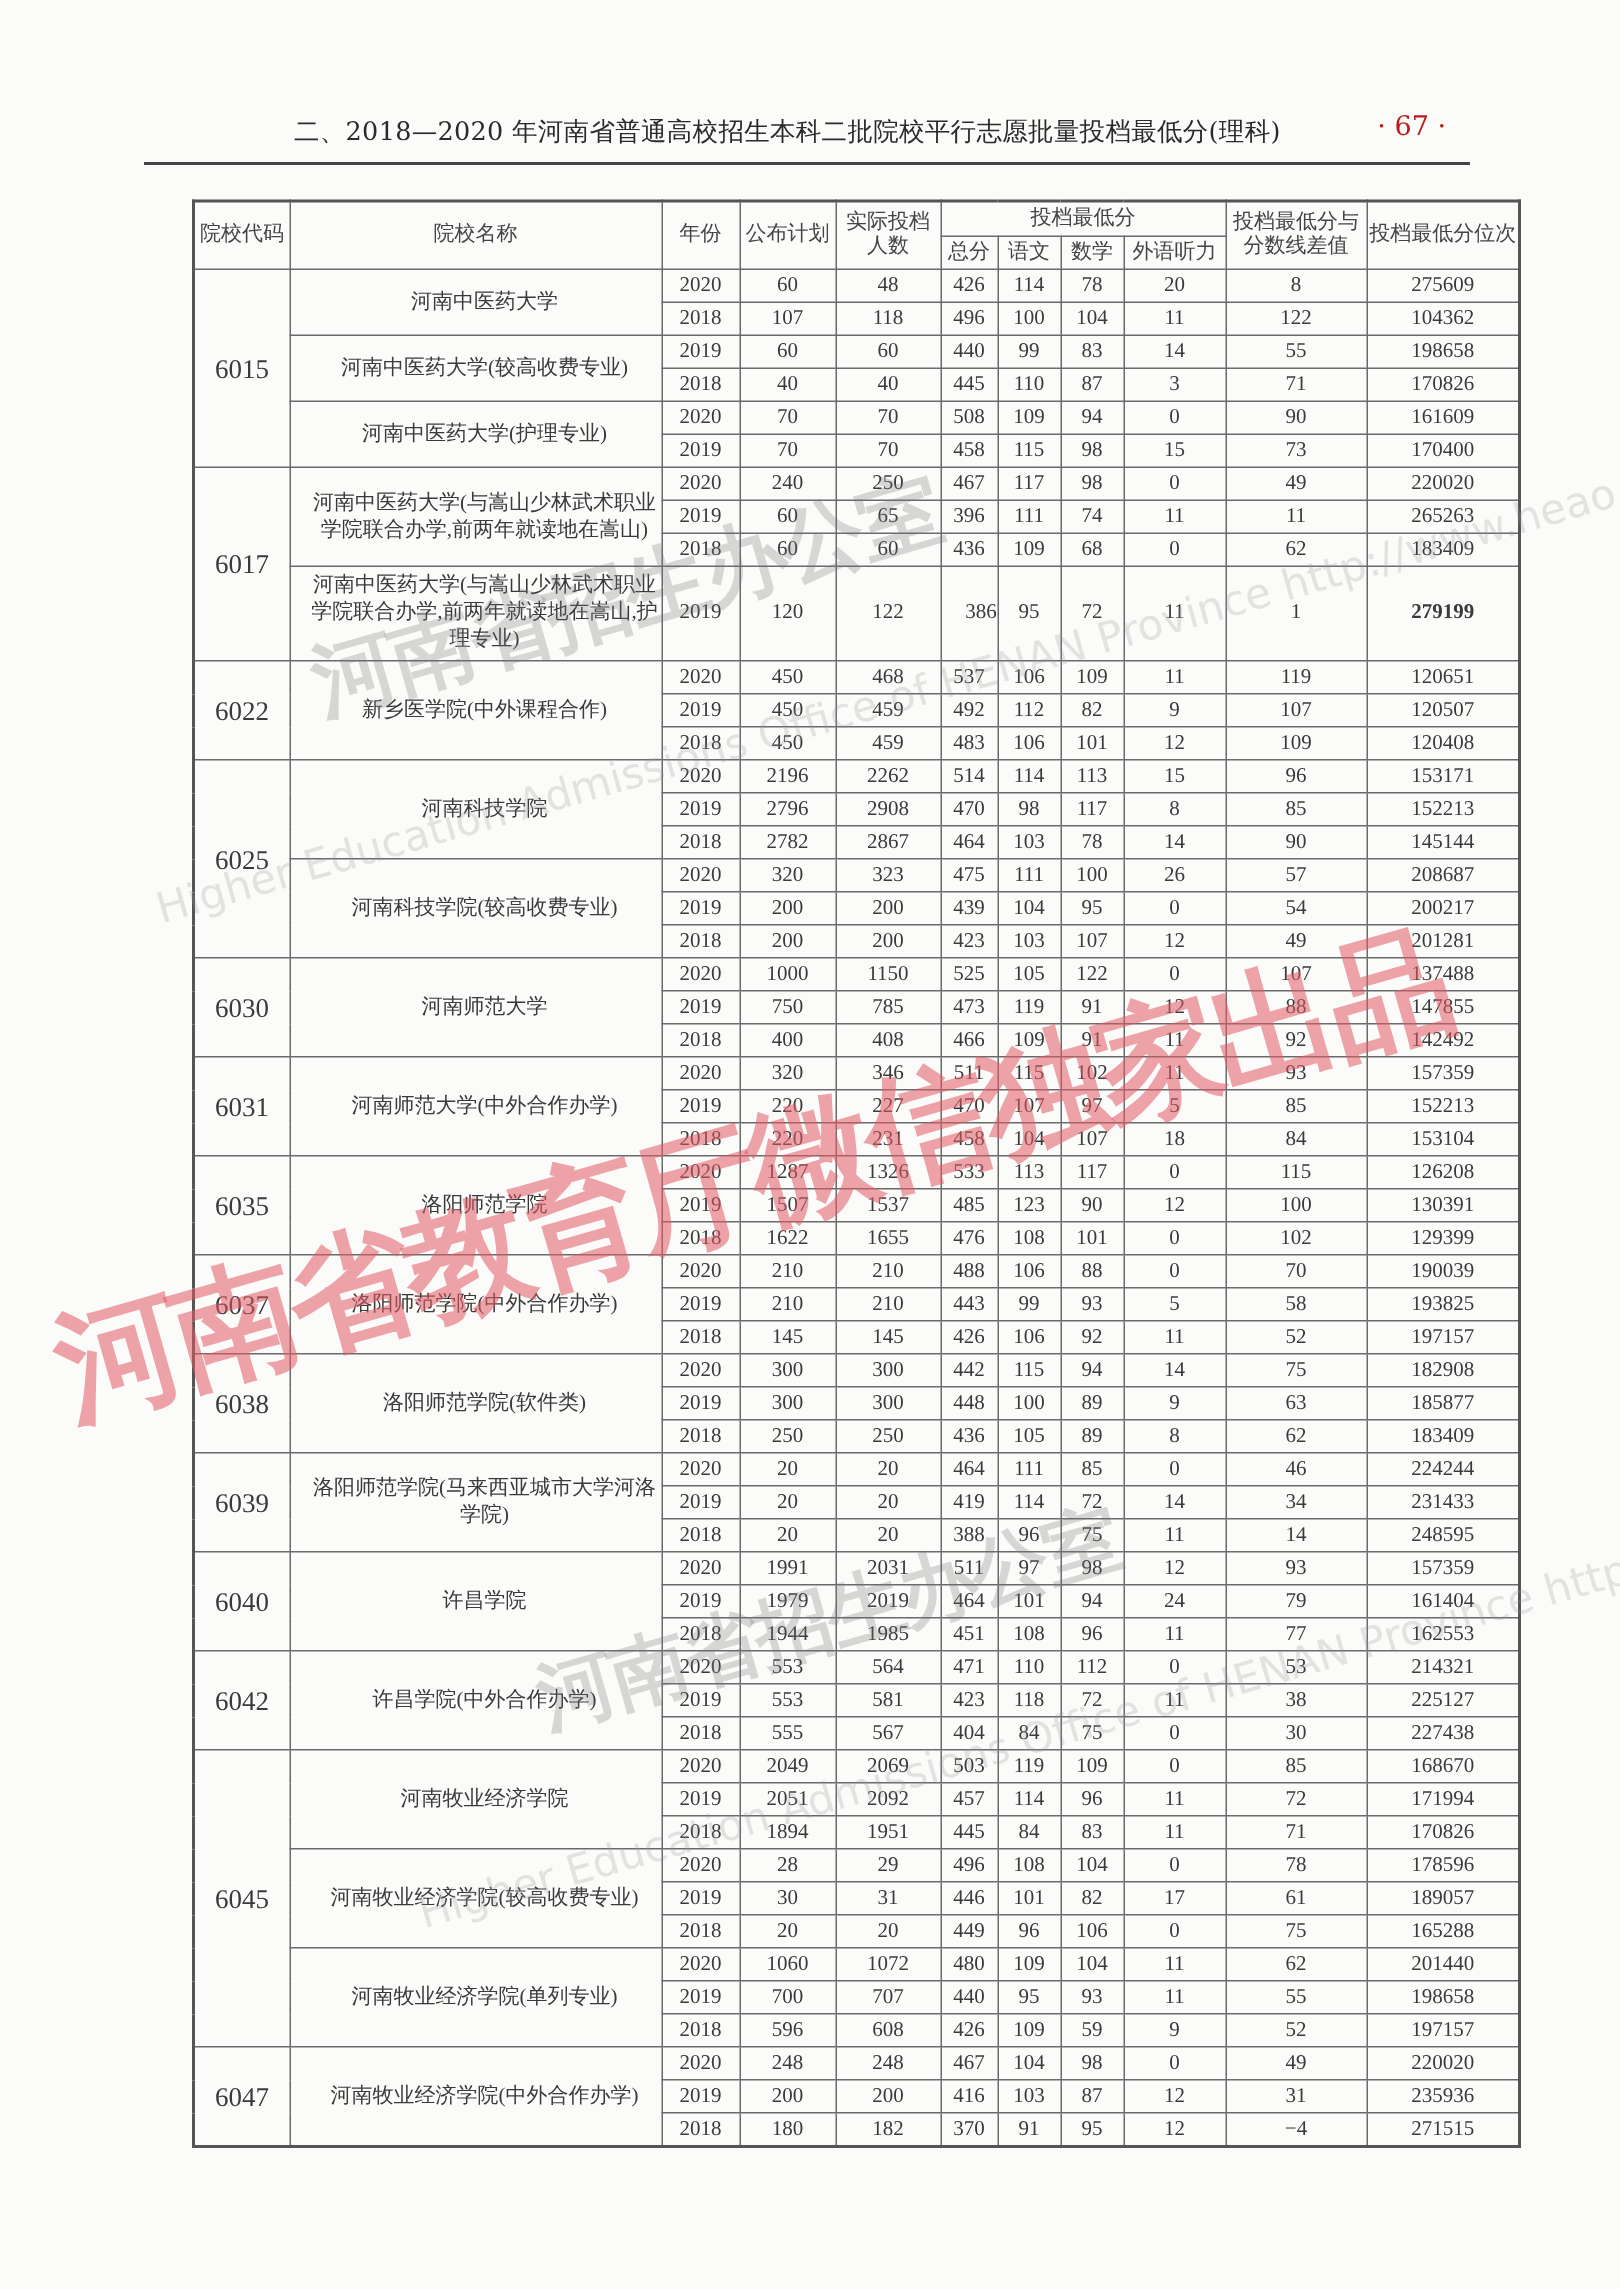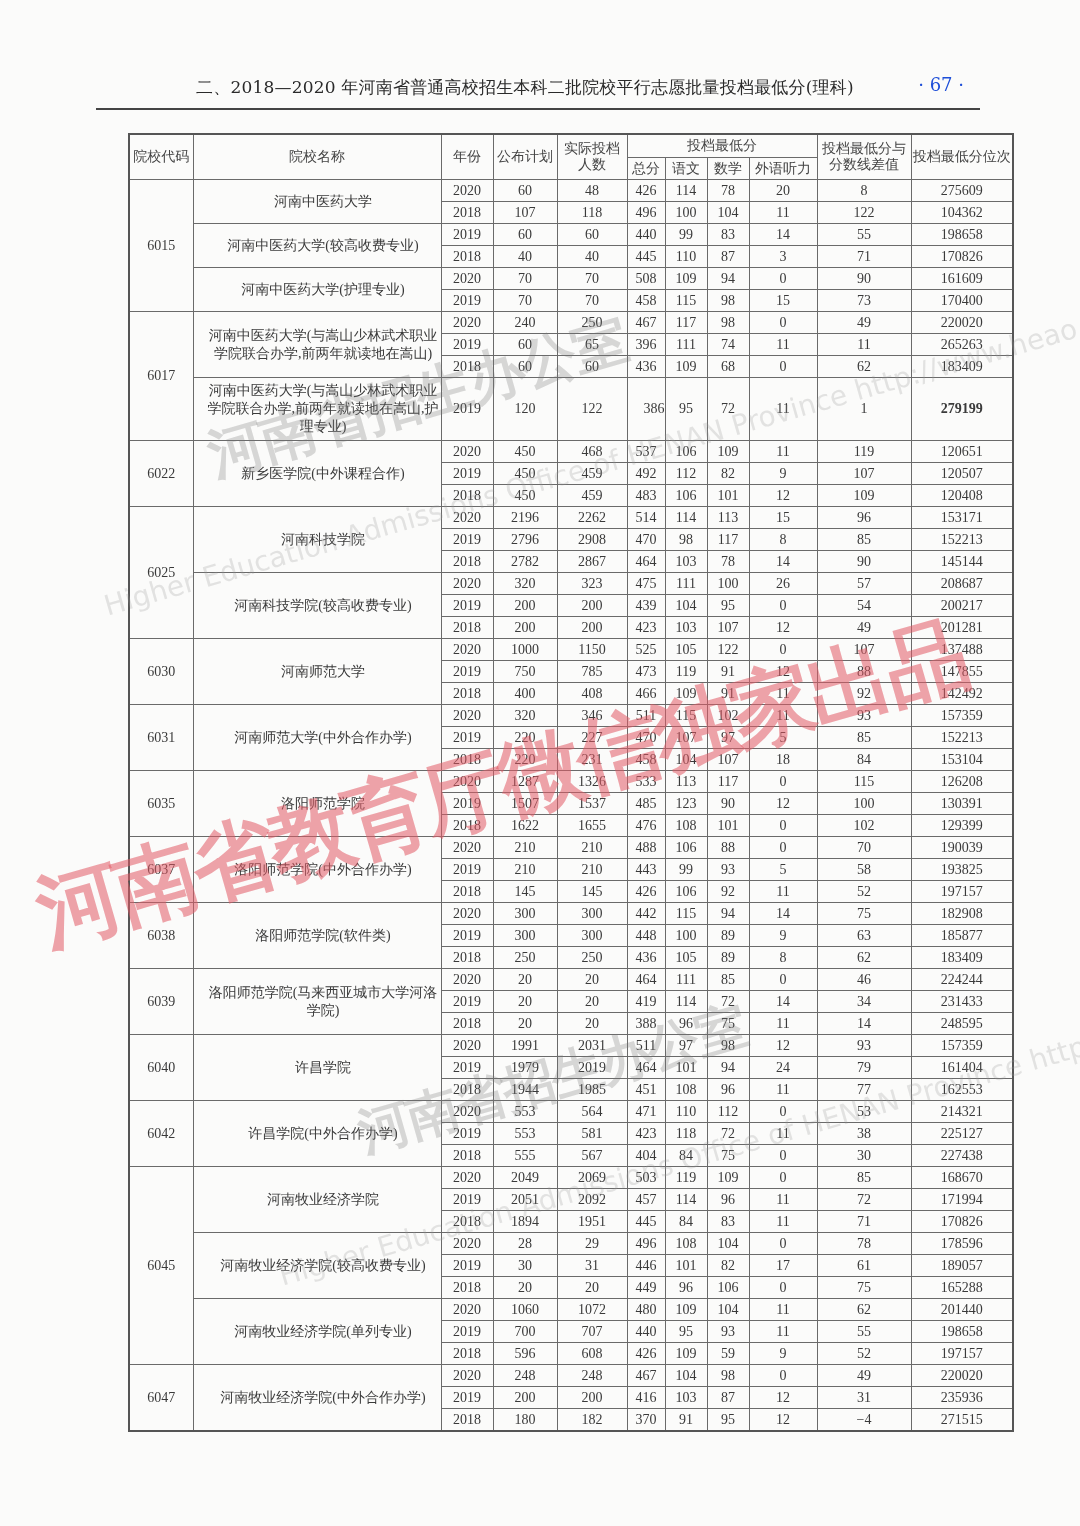--- a/index.html
+++ b/index.html
@@ -8,38 +8,38 @@
     font-family: "DejaVu Serif", "Liberation Serif", serif; color: #333;
   }
   .page-header {
     position: absolute; left: 96px; top: 72px; width: 884px; height: 36px;
     border-bottom: 2px solid #444;
   }
   .page-header .title {
     position: absolute; left: 100px; top: 4px; font-size: 17px; color: #2a2a2a; letter-spacing: 0.2px;
   }
   .page-header .pnum {
-    position: absolute; right: 16px; top: 2px; font-size: 18px; color: #1d4ed8;
+    position: absolute; right: 16px; top: 2px; font-size: 18px; color: #b91c1c;
   }
   table.data {
     position: absolute; left: 96px; top: 133px; width: 884px;
     border-collapse: collapse; table-layout: fixed;
     font-family: "Liberation Serif", "DejaVu Serif", serif; font-size: 14px; color: #3a3a3a; margin-left: 32px;
   }
   table.data td, table.data th {
     border: 1px solid #6a6a6a; padding: 0; text-align: center; vertical-align: middle;
     font-weight: normal; line-height: 16px; overflow: hidden;
   }
   table.data { border: 2px solid #555; }
   table.data th { font-size: 14px; color: #444; }
   table.data tr.hdr1 th { height: 22px; }
   table.data tr.hdr2 th { height: 21px; }
   table.data tr.row td { height: 21px; }
   td.name { text-align: right; padding-left: 12px !important; font-size: 14px; line-height: 18px !important; }
-  td.code { font-size: 14px; }
+  td.code { font-size: 18px; }
   .watermark {
     position: absolute; pointer-events: none; font-family: "DejaVu Sans", sans-serif; font-weight: bold;
     white-space: nowrap; transform-origin: left center;
   }
   .wm-red {
     left: 40px; top: 860px; font-size: 84px; color: rgba(226, 90, 100, 0.55);
     transform: rotate(-16deg); letter-spacing: -4px;
   }
   .wm-gray1 {
     left: 210px; top: 420px; font-size: 56px; color: rgba(120,120,120,0.28);

